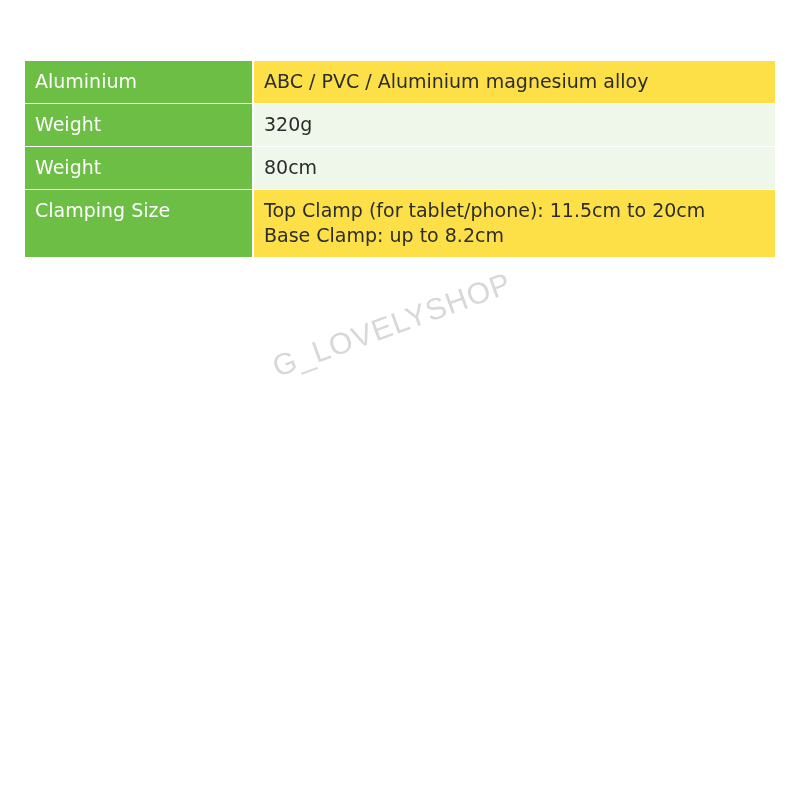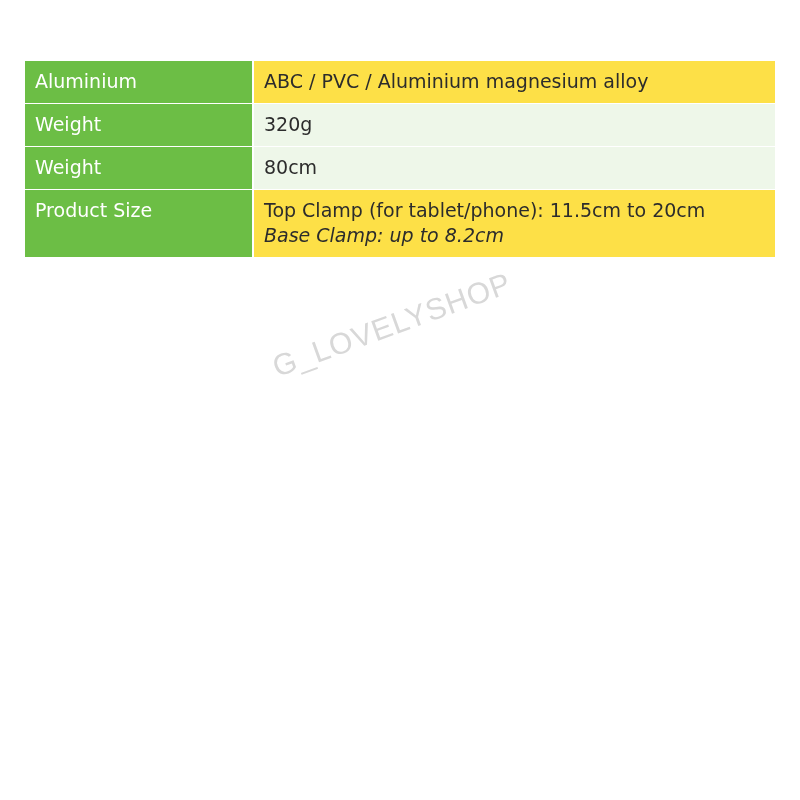--- a/index.html
+++ b/index.html
@@ -44,21 +44,20 @@
   }
   .spec-table tr.row-alt td.value {
     background: #fde047;
   }
   .spec-table tr:last-child td.label,
   .spec-table tr:last-child td.value {
     border-bottom: 1px solid #ffffff;
   }
   .value .line2 {
     display: block;
-    font-style: italic;
   }
 
   
   .watermark {
     position: absolute;
     left: 268px;
     top: 352px;
     font-size: 30px;
     color: #d8d8d8;
     letter-spacing: 1px;
@@ -89,21 +88,21 @@
     </tr>
     <tr>
       <td class="label">Weight</td>
       <td class="value">320g</td>
     </tr>
     <tr>
       <td class="label">Weight</td>
       <td class="value">80cm</td>
     </tr>
     <tr class="row-alt">
-      <td class="label">Product Size</td>
+      <td class="label">Clamping Size</td>
       <td class="value">
         <span>Top Clamp (for tablet/phone): 11.5cm to 20cm</span>
         <span class="line2">Base Clamp: up to 8.2cm</span>
       </td>
     </tr>
   </tbody>
 </table>
 
 <div class="watermark">G_LOVELYSHOP</div>
 

